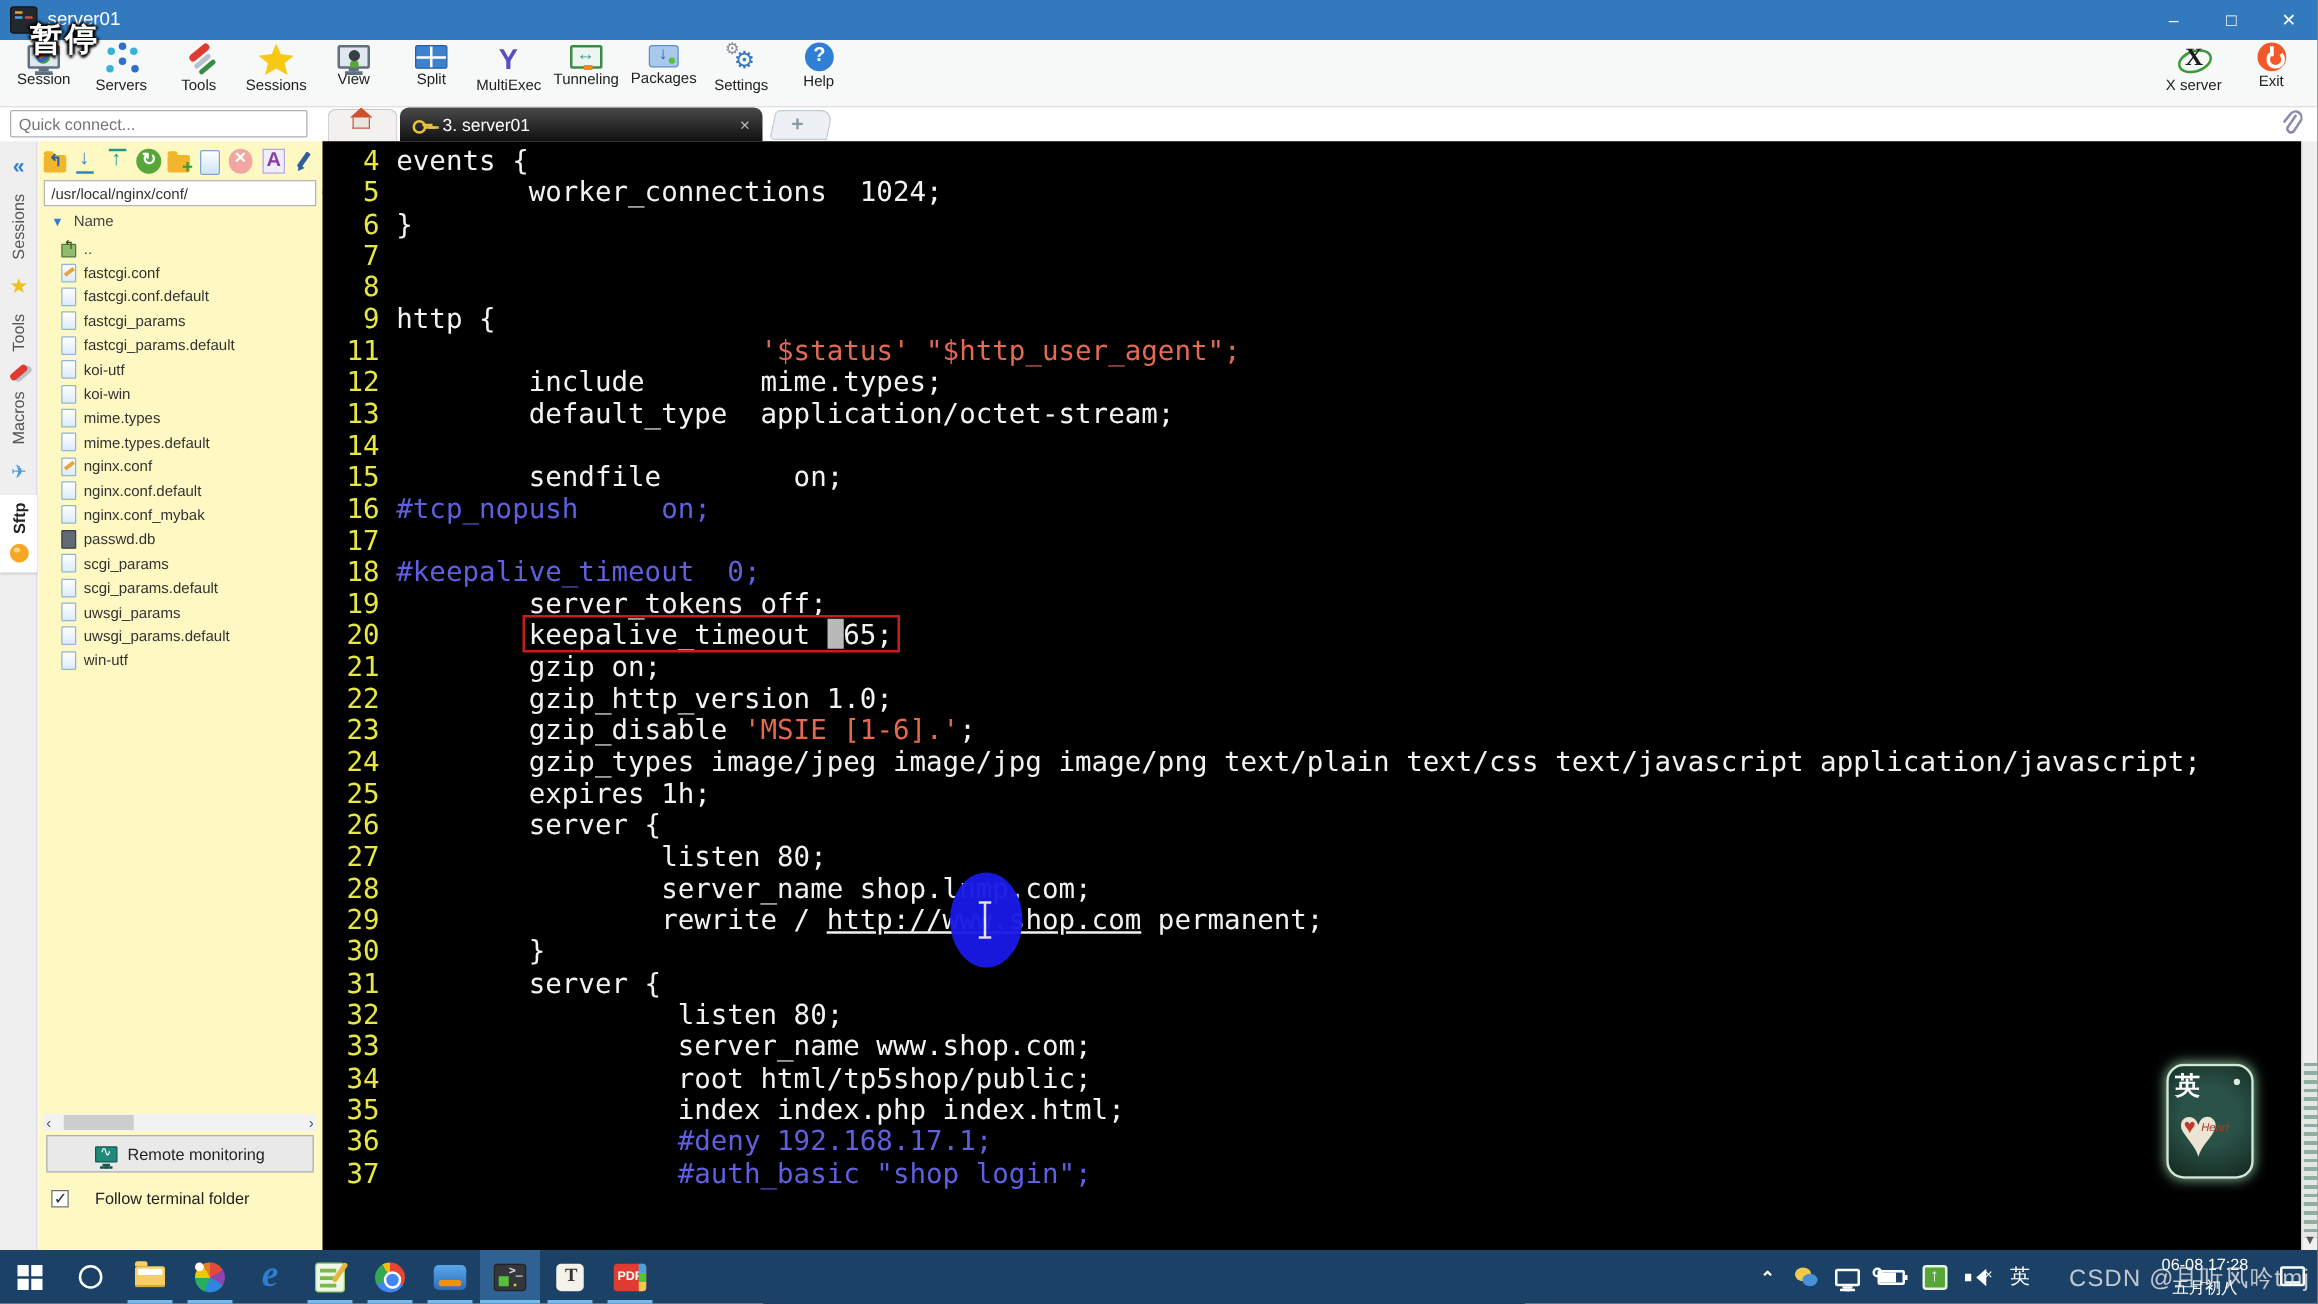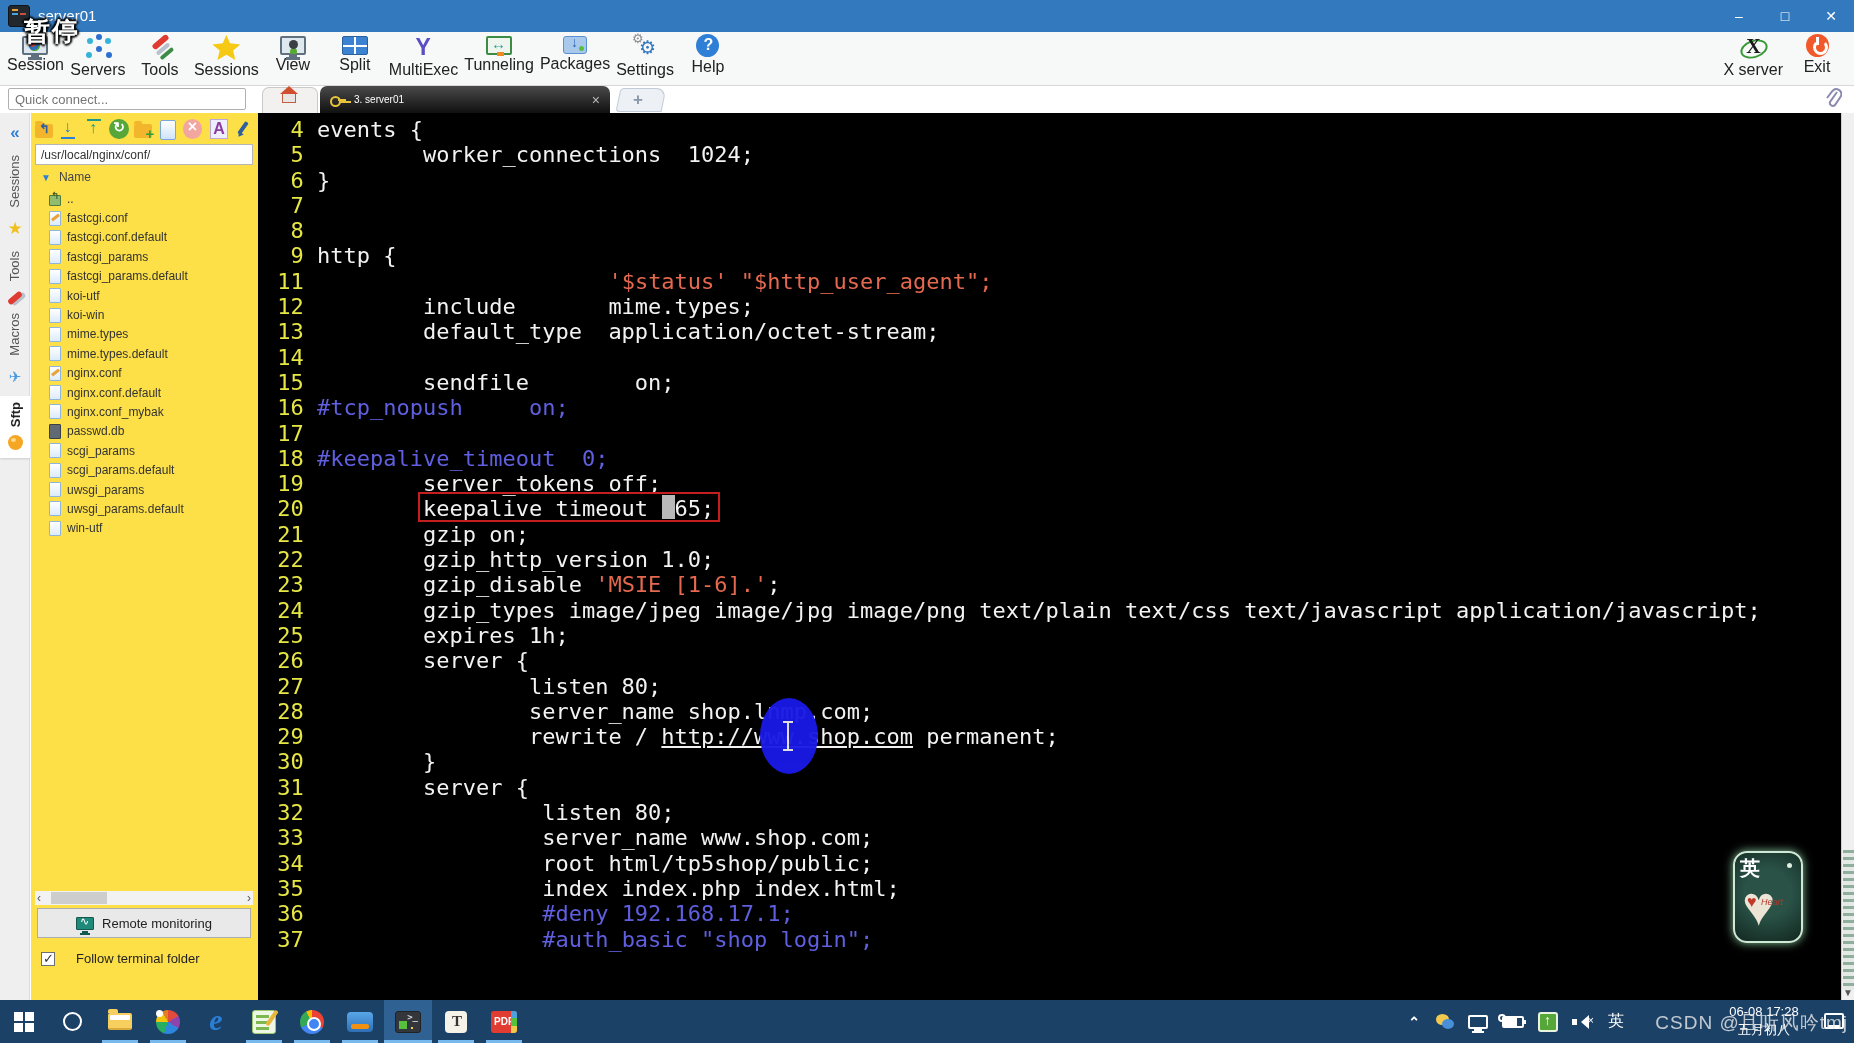--- a/index.html
+++ b/index.html
@@ -14,21 +14,21 @@
   #win-title { position:absolute; left:38px; top:7px; font-size:15px; }
   #win-controls { position:absolute; right:0; top:0; height:32px; display:flex; }
   .wc { width:46px; height:32px; display:flex; align-items:center; justify-content:center; font-size:14px; color:#fff; }
   #pause-badge { position:absolute; left:24px; top:14px; z-index:60; font-size:26px; font-weight:bold; color:#fff;
      text-shadow:-2px 0 2px #000, 2px 0 2px #000, 0 -2px 2px #000, 0 2px 2px #000; letter-spacing:2px; }
 
   
   #toolbar { position:absolute; left:0; top:32px; width:1854px; height:54px; background:#f7f8f8; border-bottom:1px solid #d8d8d8; }
   #tb-items { position:absolute; left:4px; top:0; height:54px; display:flex; }
   .tb-item { min-width:62px; padding:0 3px; height:54px; display:flex; flex-direction:column; align-items:center; justify-content:flex-start; cursor:default; }
-  .tb-item .lbl { font-size:16px; color:#222; margin-top:1px;text-align:right; }
+  .tb-item .lbl { font-size:12px; color:#222; margin-top:1px;text-align:right; }
   #tb-right { position:absolute; right:6px; top:0; height:68px; display:flex; }
   .ico { width:28px; height:25px; position:relative; display:block; margin:3px auto 0; }
   .ico::before,.ico::after { position:absolute; }
   
   .ico-session,.ico-view { border:2px solid #60707f; border-radius:2px; background:#dfe7ef; height:19px; width:26px; margin-top:4px; }
   .ico-session::after,.ico-view::after { content:""; left:7px; top:16px; width:8px; height:3px; background:#60707f; box-shadow:-3px 3px 0 #60707f, 3px 3px 0 #60707f; }
   .ico-session::before { content:""; left:5px; top:2px; width:11px; height:11px; border-radius:50%; background:radial-gradient(circle at 35% 35%, #d9493c 0 3px, #2f6fba 3px 6px, #45a13c 6px); }
   .ico-view::before { content:""; left:7px; top:2px; width:9px; height:9px; border-radius:50%; background:#3a3f45; box-shadow:0 7px 0 -1px #55aa33; }
   
   .ico-servers::before { content:""; left:12px; top:11px; width:6px; height:6px; border-radius:50%; background:#2d6fd0;
@@ -68,41 +68,41 @@
   
   #rowbar { position:absolute; left:0; top:86px; width:1854px; height:27px; background:#fff; }
   #quick-connect { position:absolute; left:8px; top:2px; width:238px; height:22px; border:1px solid #b0b0b0; border-radius:2px; font-size:13px; color:#888; padding:0 6px; outline:none; }
   #home-tab { position:absolute; left:262px; top:1px; width:56px; height:26px; background:#f2f1ef; border:1px solid #c9c9c9; border-bottom:none; border-radius:7px 7px 0 0; }
   .house { position:absolute; left:19px; top:6px; width:14px; height:9px; background:#e8e6e2; border:1px solid #c06040; border-top:none; }
   .house::before { content:""; position:absolute; left:-3px; top:-8px; border-left:9px solid transparent; border-right:9px solid transparent; border-bottom:8px solid #d04f2f; }
   #active-tab { position:absolute; left:320px; top:0; width:290px; height:27px; background:linear-gradient(#4a4a4a,#101010); border-radius:7px 7px 0 0; color:#fff; display:flex; align-items:center; padding:0 10px; gap:8px; }
   .key-ico { width:16px; height:12px; position:relative; }
   .key-ico::before { content:""; position:absolute; left:0; top:2px; width:7px; height:7px; border:2px solid #e8c33c; border-radius:50%; }
   .key-ico::after { content:""; position:absolute; left:8px; top:5px; width:8px; height:2px; background:#e8c33c; box-shadow:5px 2px 0 -0px #e8c33c, 2px 2px 0 -0px #e8c33c; }
-  #active-tab .t-lbl { font-size:10px; }
+  #active-tab .t-lbl { font-size:14px; }
   #active-tab .t-close { margin-left:auto; color:#bbb; font-size:14px; }
   #new-tab { position:absolute; left:618px; top:2px; width:46px; height:24px; background:#edf1f6; border:1px solid #c2cbd6; border-radius:4px 10px 0 4px; transform:skewX(-12deg); }
   #new-tab .plus { position:absolute; left:14px; top:1px; color:#8a97a8; font-size:17px; font-weight:bold; transform:skewX(12deg); }
   #paperclip { position:absolute; right:12px; top:2px; width:18px; height:22px; }
 
   
   #strip { position:absolute; left:0; top:113px; width:30px; height:887px; background:#efefef; border-right:1px solid #dcdcdc; }
   .strip-el { width:30px; text-align:center; }
   #collapse { color:#2f7fd6; font-size:17px; font-weight:bold; margin-top:10px; }
   .vlabel { writing-mode:vertical-rl; transform:rotate(180deg); font-size:13px; color:#555; margin:12px auto 0; display:block; }
   .strip-star { color:#f0c020; font-size:17px; margin-top:10px; }
   .strip-knife { width:16px; height:6px; background:#e03b30; border-radius:3px; transform:rotate(-40deg); margin:14px auto 0; box-shadow:2px 3px 0 #b9c2cc; }
   .strip-plane { color:#4a9ade; font-size:15px; margin-top:12px; }
   #sftp-active { background:#fff; width:30px; padding:6px 0 8px; margin-top:10px; box-shadow:0 1px 2px rgba(0,0,0,.15); }
   #sftp-active .vlabel { margin-top:0; color:#222; font-weight:bold; }
   .strip-dot { width:15px; height:15px; border-radius:50%; background:#f5a623; margin:8px auto 0; position:relative; }
   .strip-dot::before { content:""; position:absolute; left:3px; top:3px; width:5px; height:4px; border-radius:50%; background:#ffd98a; }
 
   
-  #filepanel { position:absolute; left:31px; top:113px; width:252px; height:887px; background:#fde047; border-right:1px solid #bfbfbf;text-decoration:underline; }
+  #filepanel { position:absolute; left:31px; top:113px; width:252px; height:887px; background:#fef9c3; border-right:1px solid #bfbfbf;text-decoration:underline; }
   #fp-toolbar { position:absolute; left:4px; top:4px; width:218px; height:24px; display:flex; gap:5px; align-items:center; }
   .sico { width:21px; height:20px; position:relative; display:inline-block; }
   .sico::before,.sico::after { position:absolute; }
   .sico-folderup { background:#f2b52c; border-radius:2px; height:14px; width:19px; margin-top:3px; }
   .sico-folderup::before { content:""; left:0; top:-3px; width:8px; height:3px; background:#f2b52c; border-radius:2px 2px 0 0; }
   .sico-folderup::after { content:"\21B0"; left:4px; top:-3px; color:#2f5f9e; font-size:13px; font-weight:bold; }
   .sico-down::before { content:"\2193"; left:5px; top:-1px; color:#2f7fd6; font-size:16px; font-weight:bold; }
   .sico-down::after { content:""; left:3px; bottom:0; width:14px; height:2px; background:#2f7fd6; }
   .sico-up::before { content:"\2191"; left:5px; top:0; color:#1f9a8a; font-size:16px; font-weight:bold; }
   .sico-up::after { content:""; left:3px; top:0; width:14px; height:2px; background:#1f9a8a; }

